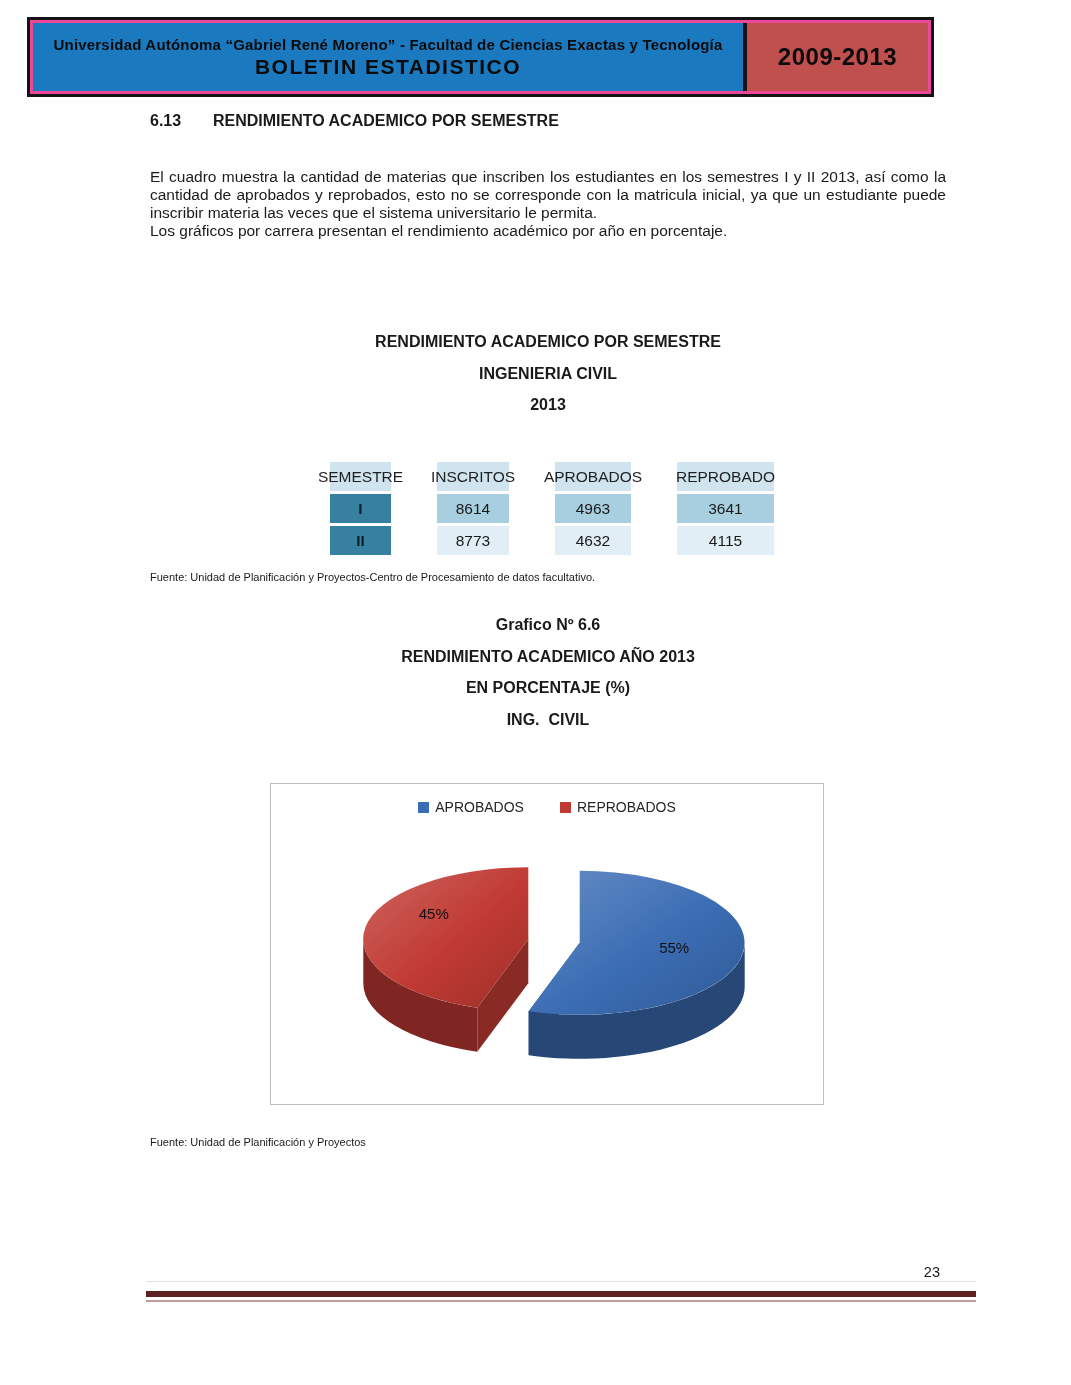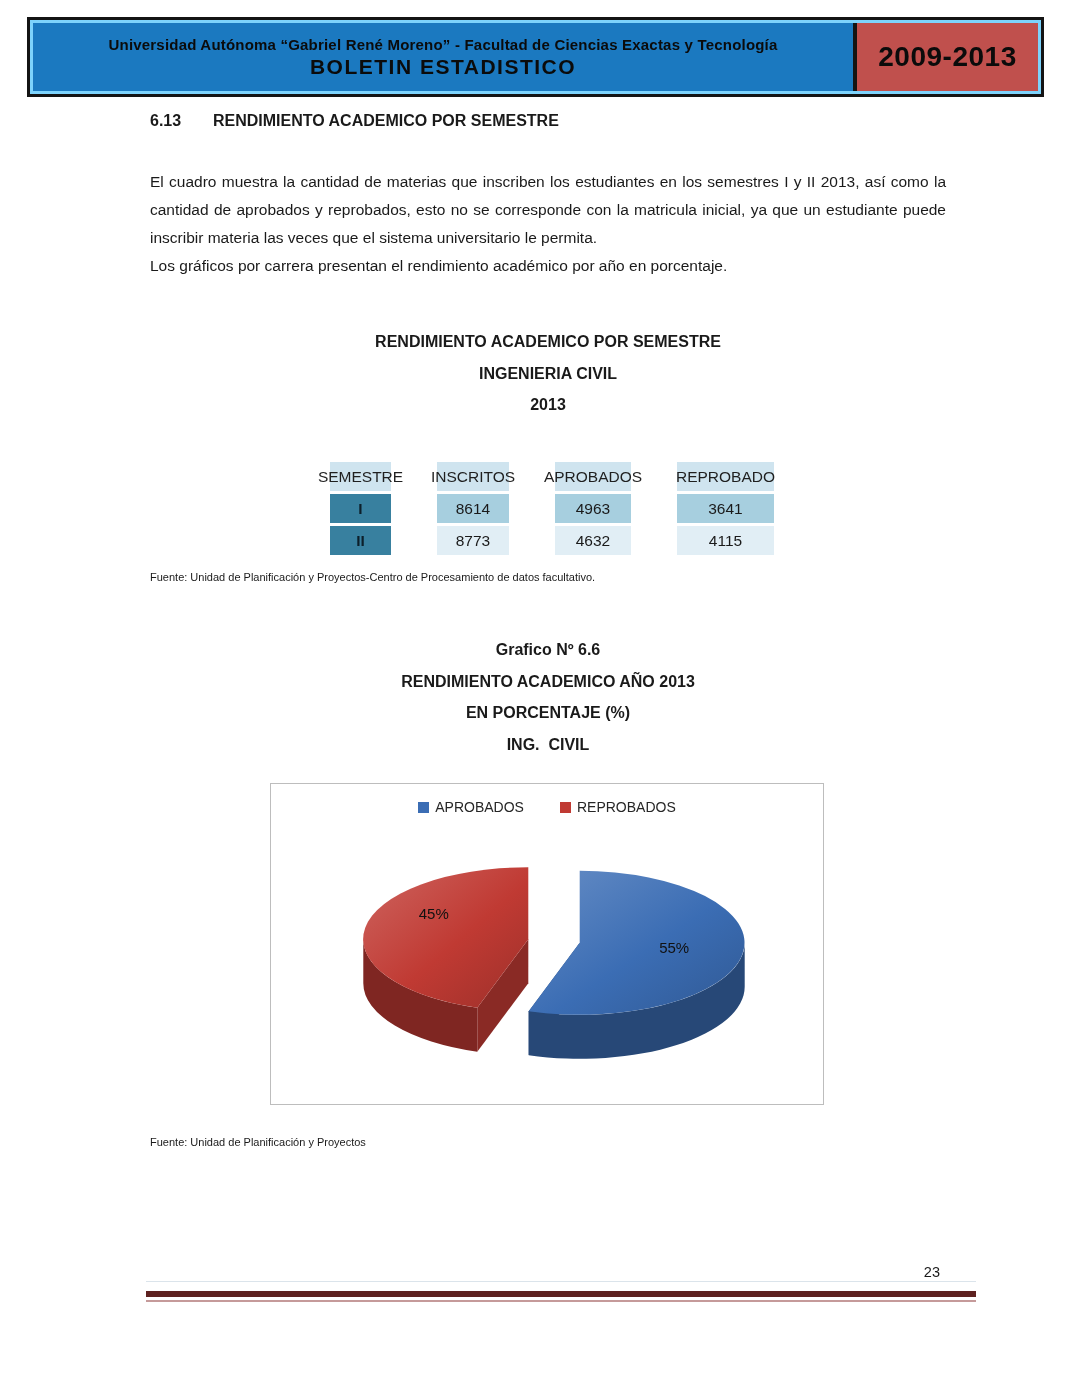--- a/index.html
+++ b/index.html
@@ -10,49 +10,49 @@
     margin: 0 auto;
     background: #ffffff;
     font-family: "Liberation Sans", sans-serif;
     color: #1a1a1a;
     overflow: hidden;
   }
 
   
   .header-box {
     position: absolute; left: 27px; top: 17px;
-    width: 1017px; height: 80px;
+    width: 907px; height: 80px;
     border: 3px solid #141414;
-    background: #7dd3fc;
+    background: #ec4899;
     padding: 3px;
   }
   .header-inner { display: flex; height: 100%; background: #141414; column-gap: 4px; }
   .header-blue {
     flex: 1; background: #1b79c0;
     display: flex; flex-direction: column; justify-content: center; align-items: center;
     row-gap: 2px;
   }
   .inst-line { font-weight: bold; font-size: 15px; color: #0b0b0b; letter-spacing: .2px; }
   .bulletin-line { font-weight: bold; font-size: 21px; color: #0b0b0b; letter-spacing: 1.5px; }
   .header-red {
     width: 181px; background: #c0504d;
     display: flex; align-items: center; justify-content: center;
-    font-weight: bold; font-size: 28px; color: #0b0b0b; letter-spacing: .5px;
+    font-weight: bold; font-size: 24px; color: #0b0b0b; letter-spacing: .5px;
   }
 
   
   .section-heading { position: absolute; left: 150px; top: 112px; font-size: 16px; font-weight: bold; }
   .section-heading .sec-num { display: inline-block; width: 63px; }
   .text-block { position: absolute; left: 150px; top: 168px; width: 796px; }
-  .text-block p { font-size: 15.5px; line-height: 28px; text-align: justify; }
+  .text-block p { font-size: 15.5px; line-height: 18px; text-align: justify; }
 
   .center-block { position: absolute; left: 150px; width: 796px; text-align: center; font-weight: bold; }
   .center-block div { font-size: 16px; line-height: 31.5px; white-space: pre-wrap; }
   #cuadro-titles { top: 326px; }
-  #grafico-titles { top: 634px; }
+  #grafico-titles { top: 609px; }
 
   
   .data-table {
     position: absolute; left: 287px; top: 462px;
     display: grid;
     grid-template-columns: 104px 115px 119px 140px;
     gap: 3px;
     background: #ffffff;
   }
   .data-table .cell {

